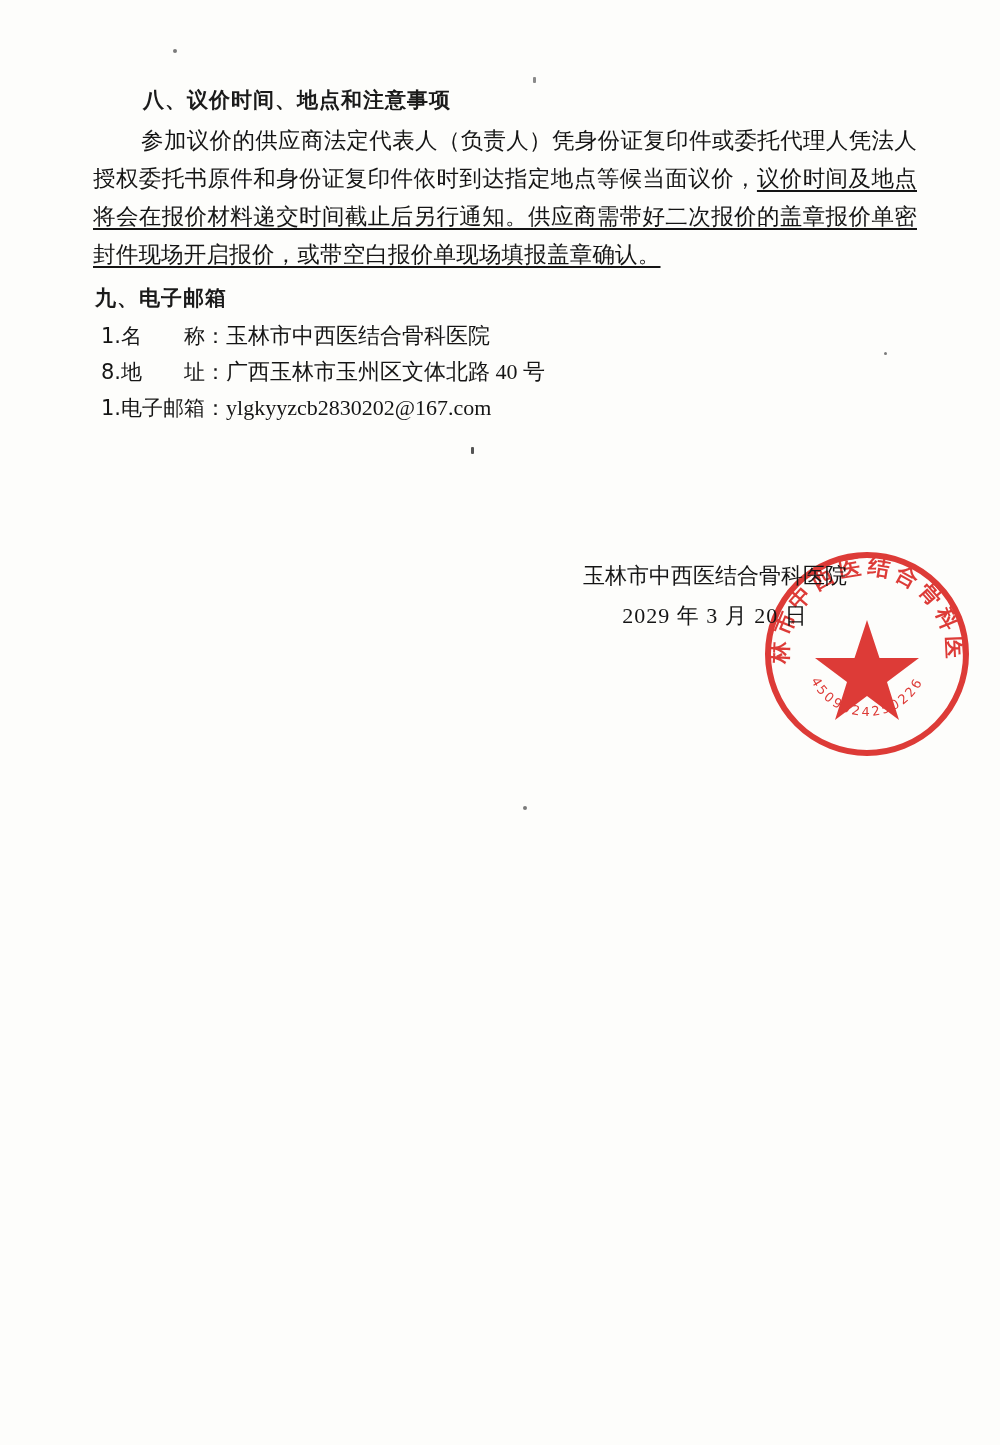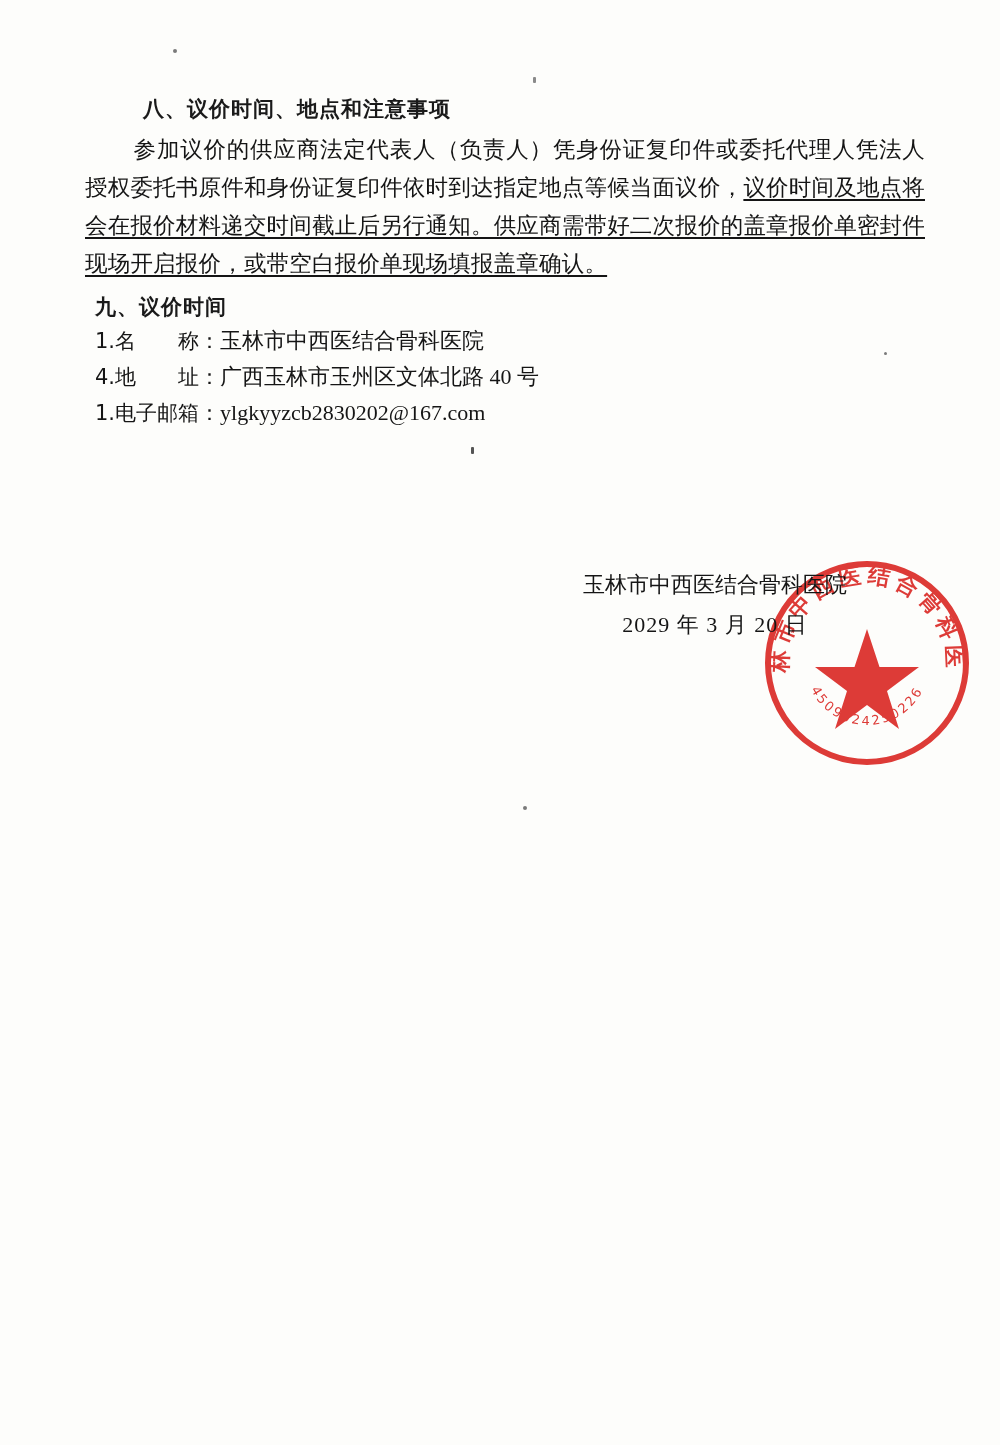--- a/index.html
+++ b/index.html
@@ -17,38 +17,38 @@
   }
   .page {
     position: relative;
     width: 1000px;
     height: 1445px;
     background: #fdfdfb;
   }
   .content {
     position: absolute;
     left: 85px;
-    top: 95px;
+    top: 86px;
     width: 840px;
   }
   .section-heading {
     font-family: "DejaVu Sans", "Liberation Sans", sans-serif;
     font-weight: bold;
     font-size: 21px;
     letter-spacing: 1px;
     margin: 0 0 8px 0;
     padding-left: 58px;
     color: #1a1a1a;
   }
   .para {
     font-size: 22.5px;
     line-height: 38px;
     text-align: justify;
     text-justify: inter-ideograph;
-    margin: 0;
+    margin: 8px;
     letter-spacing: 0.2px;
     color: #151515;
   }
   .para .indent {
     display: inline-block;
     width: 48px;
   }
   .underline-run {
     text-decoration: underline;
     text-underline-offset: 4px;
@@ -57,21 +57,21 @@
   .section-heading-2 {
     font-family: "DejaVu Sans", "Liberation Sans", sans-serif;
     font-weight: bold;
     font-size: 21px;
     letter-spacing: 1px;
     margin: 10px 0 2px 0;
     padding-left: 10px;
     color: #1a1a1a;
   }
   .contact-list {
-    margin: 0;
+    margin: 6px;
     padding: 0 0 0 10px;
     list-style: none;
   }
   .contact-list li {
     font-size: 22px;
     line-height: 35px;
     color: #151515;
     white-space: pre;
   }
   .contact-list li .lbl {
@@ -128,25 +128,25 @@
   <span class="stray-dot d5"></span>
 
   <div class="content">
 
     <h2 class="section-heading">八、议价时间、地点和注意事项</h2>
 
     <p class="para">
       <span class="indent"></span><span>参加议价的供应商法定代表人（负责人）凭身份证复印件或委托代理人凭法人授权委托书原件和身份证复印件依时到达指定地点等候当面议价，</span><span class="underline-run">议价时间及地点将会在报价材料递交时间截止后另行通知。供应商需带好二次报价的盖章报价单密封件现场开启报价，或带空白报价单现场填报盖章确认。</span>
     </p>
 
-    <h2 class="section-heading-2">九、议价时间</h2>
+    <h2 class="section-heading-2">九、电子邮箱</h2>
 
     <ul class="contact-list">
       <li><span class="lbl">1.名　　称：</span><span>玉林市中西医结合骨科医院</span></li>
-      <li><span class="lbl">4.地　　址：</span><span>广西玉林市玉州区文体北路 40 号</span></li>
+      <li><span class="lbl">8.地　　址：</span><span>广西玉林市玉州区文体北路 40 号</span></li>
       <li><span class="lbl">1.电子邮箱：</span><span>ylgkyyzcb2830202@167.com</span></li>
     </ul>
 
     <div class="signature">
       <div class="line1">玉林市中西医结合骨科医院</div>
       <div class="line2">2029 年 3 月 20 日</div>
     </div>
 
     <div class="seal">
       <svg width="212" height="212" viewBox="0 0 212 212" xmlns="http://www.w3.org/2000/svg">

